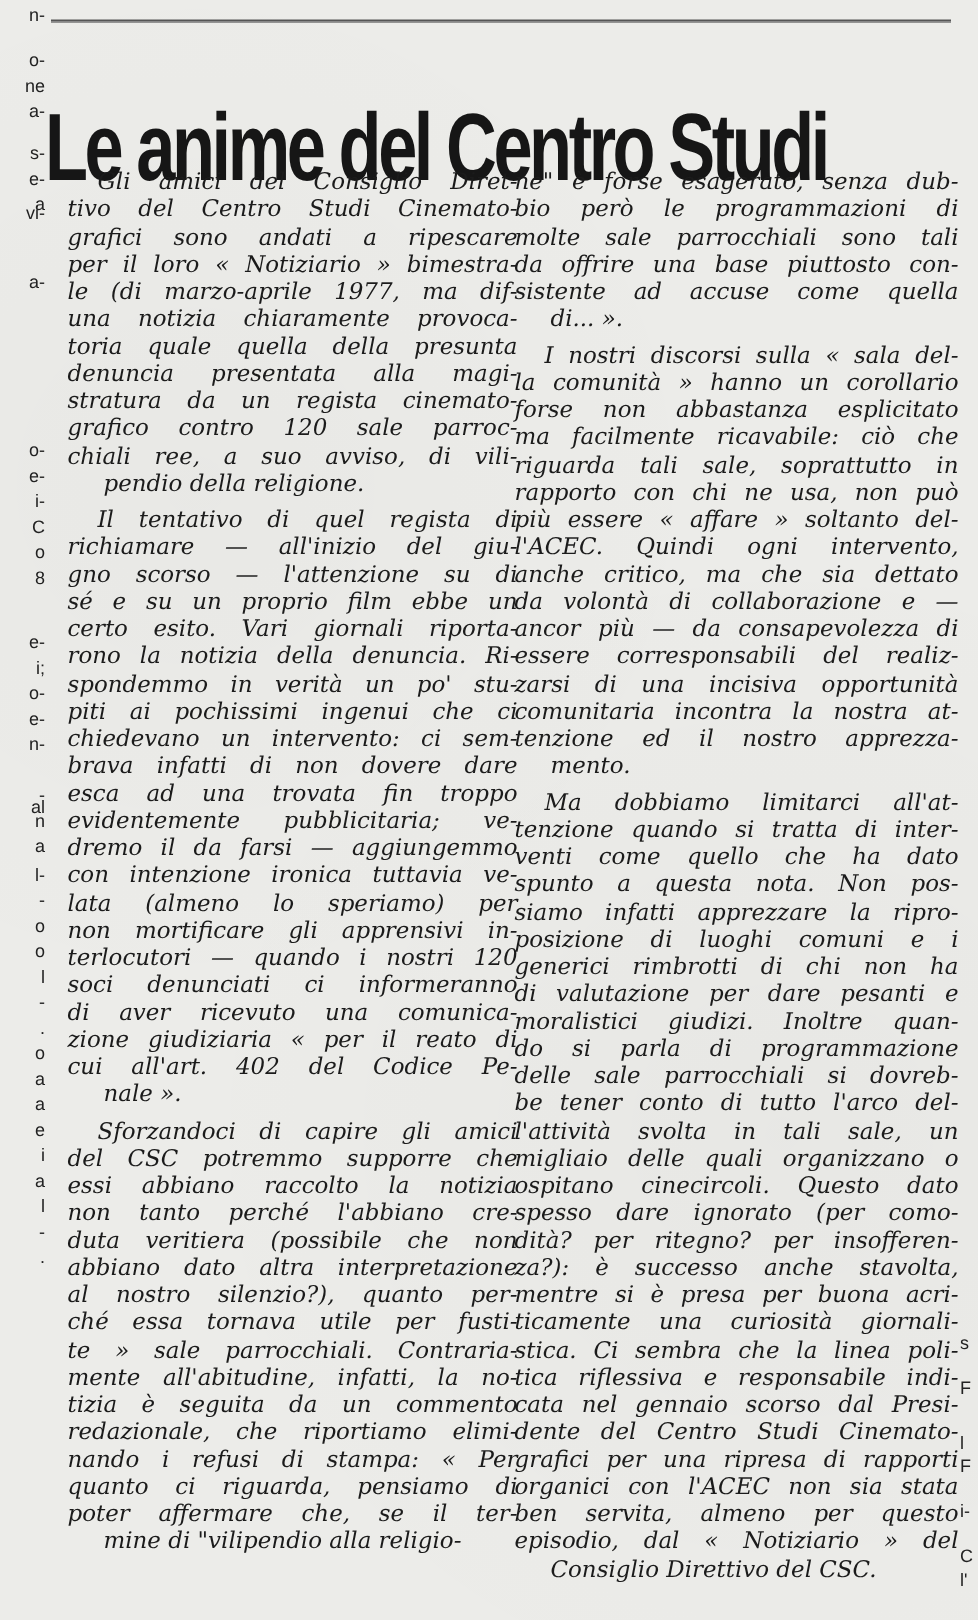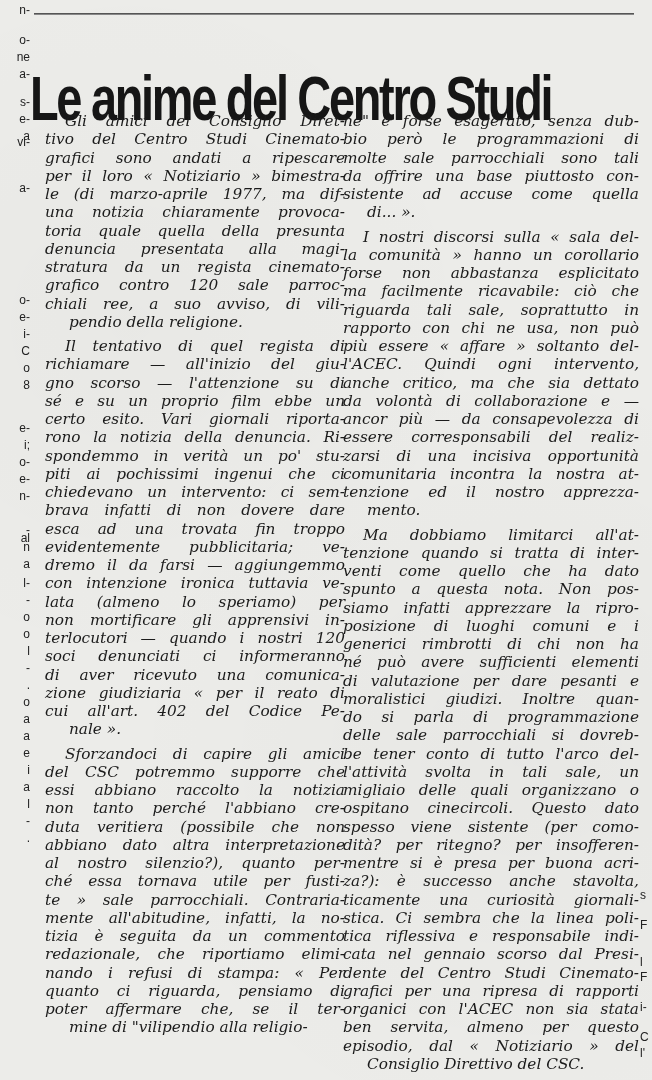--- a/index.html
+++ b/index.html
@@ -273,33 +273,32 @@
         <span class="line last">mento.</span>
       </div>
       <div class="para">
         <span class="line indent">Ma dobbiamo limitarci all'at-</span>
         <span class="line">tenzione quando si tratta di inter-</span>
         <span class="line">venti come quello che ha dato</span>
         <span class="line">spunto a questa nota. Non pos-</span>
         <span class="line">siamo infatti apprezzare la ripro-</span>
         <span class="line">posizione di luoghi comuni e i</span>
         <span class="line">generici rimbrotti di chi non ha</span>
-        <span class="line">né può avere sufficienti elementi</span>
         <span class="line">di valutazione per dare pesanti e</span>
         <span class="line">moralistici giudizi. Inoltre quan-</span>
         <span class="line">do si parla di programmazione</span>
         <span class="line">delle sale parrocchiali si dovreb-</span>
         <span class="line">be tener conto di tutto l'arco del-</span>
         <span class="line">l'attività svolta in tali sale, un</span>
         <span class="line">migliaio delle quali organizzano o</span>
         <span class="line">ospitano cinecircoli. Questo dato</span>
-        <span class="line">spesso viene sistente (per como-</span>
+        <span class="line">spesso dare ignorato (per como-</span>
         <span class="line">dità? per ritegno? per insofferen-</span>
+        <span class="line">za?): è successo anche stavolta,</span>
         <span class="line">mentre si è presa per buona acri-</span>
-        <span class="line">za?): è successo anche stavolta,</span>
         <span class="line">ticamente una curiosità giornali-</span>
         <span class="line">stica. Ci sembra che la linea poli-</span>
         <span class="line">tica riflessiva e responsabile indi-</span>
         <span class="line">cata nel gennaio scorso dal Presi-</span>
         <span class="line">dente del Centro Studi Cinemato-</span>
         <span class="line">grafici per una ripresa di rapporti</span>
         <span class="line">organici con l'ACEC non sia stata</span>
         <span class="line">ben servita, almeno per questo</span>
         <span class="line">episodio, dal « Notiziario » del</span>
         <span class="line last">Consiglio Direttivo del CSC.</span>

